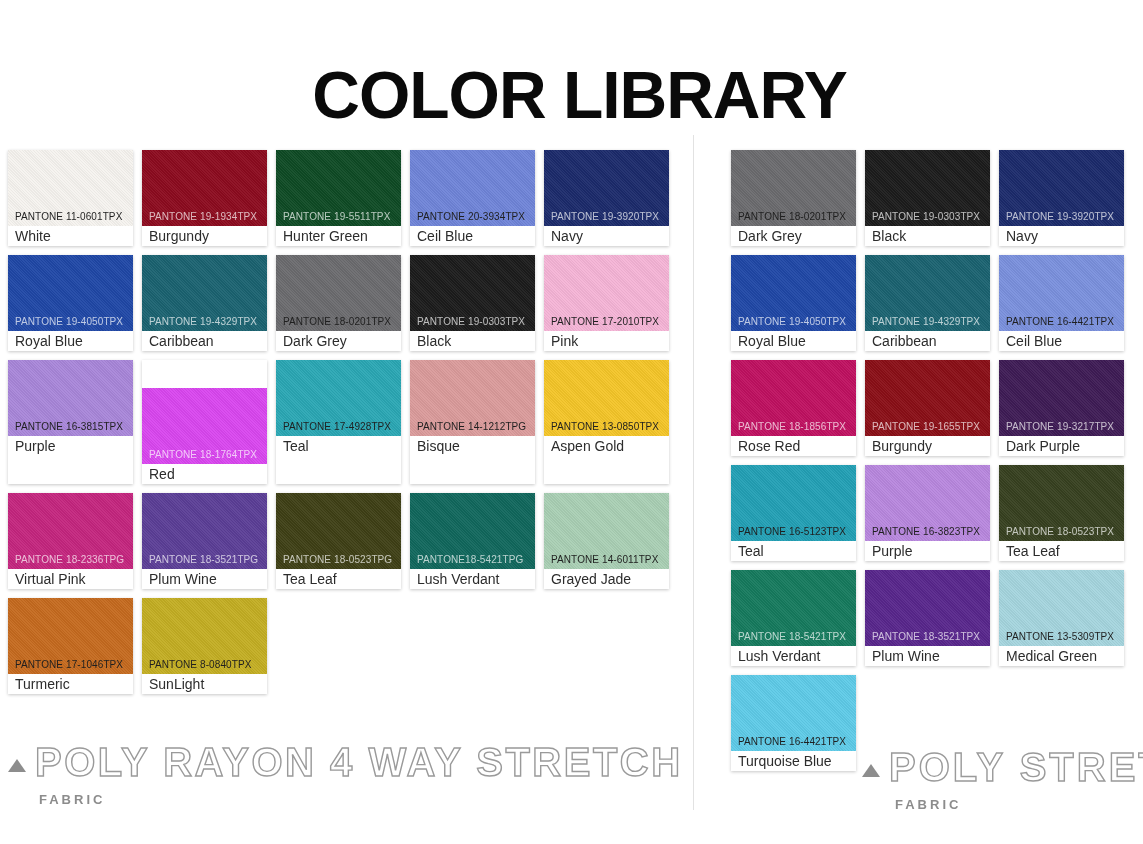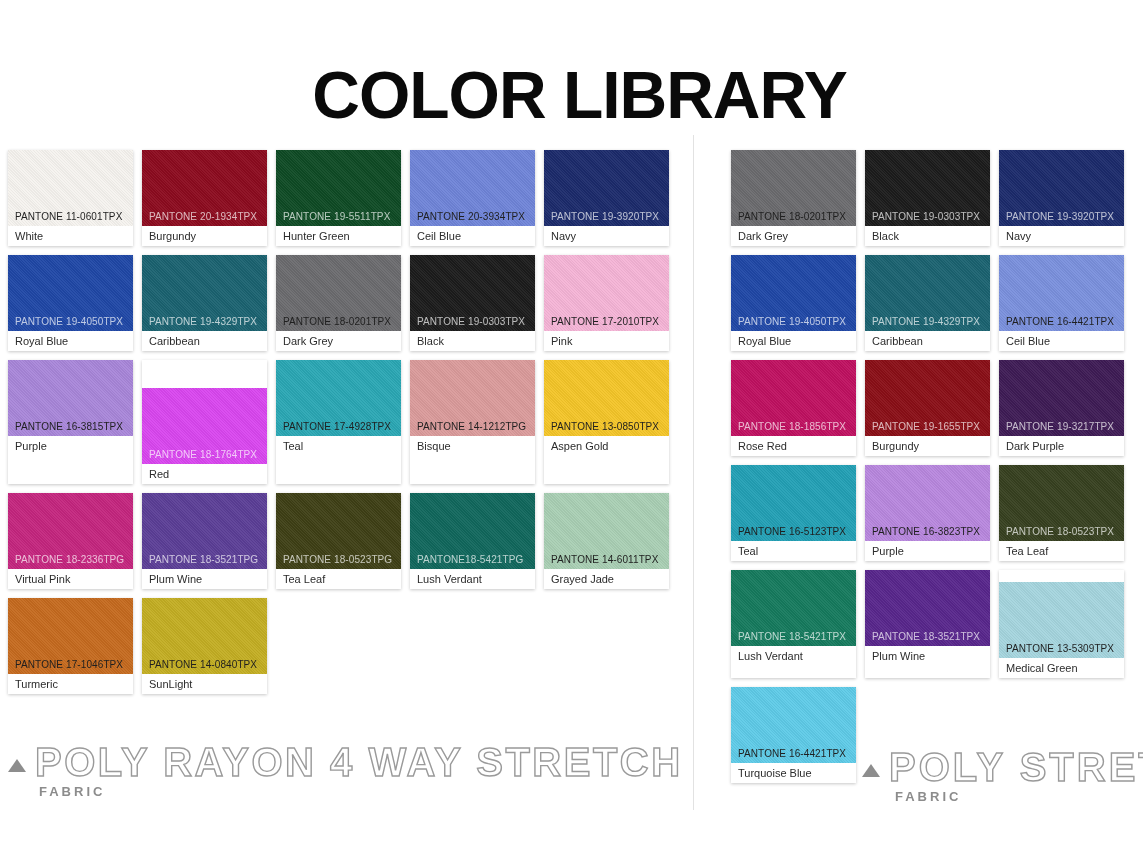--- a/index.html
+++ b/index.html
@@ -94,21 +94,21 @@
     z-index: 2;
   }
   .code-dark  { color: #1f1f1f; }
   .code-light { color: #15151a; opacity: 0.88; }
 
   .swatch-name {
     height: 20px;
     padding: 7px 7px;
     display: flex;
     align-items: center;
-    font-size: 11px;
+    font-size: 14px;
     line-height: 20px;
     color: #2c2c2c;
     background: #ffffff;
     white-space: nowrap;
     overflow: hidden;
   }
 
   
   .footer {
     position: absolute;
@@ -140,20 +140,21 @@
     white-space: nowrap;
     text-align: right;
   }
   #footer-right .footer-title { font-size: 40px; letter-spacing: 3px; }
 
   .footer-sub {
     font-size: 13px;
     font-weight: 700;
     letter-spacing: 3px;
     color: #8c8c8c;
+    margin-top: 8px;
     margin-left: 4px;
   }
   #footer-right .footer-sub { margin-left: 6px; }
 </style>
 </head>
 <body>
 
 <h1 id="page-title">COLOR LIBRARY</h1>
 
 <div id="panel-divider"></div>
@@ -162,21 +163,21 @@
   <div class="panel" id="panel-left">
     <div class="swatch-grid">
         <div class="swatch">
           <div class="swatch-chip" style="background-color: rgb(246, 243, 239);">
             <div class="swatch-code code-dark">PANTONE 11-0601TPX</div>
           </div>
           <div class="swatch-name">White</div>
         </div>
         <div class="swatch">
           <div class="swatch-chip" style="background-color: rgb(140, 10, 30);">
-            <div class="swatch-code code-light" style="color: rgba(255, 255, 255, 0.8);">PANTONE 20-1934TPX</div>
+            <div class="swatch-code code-light" style="color: rgba(255, 255, 255, 0.8);">PANTONE 19-1934TPX</div>
           </div>
           <div class="swatch-name">Burgundy</div>
         </div>
         <div class="swatch">
           <div class="swatch-chip" style="background-color: rgb(14, 74, 36);">
             <div class="swatch-code code-light" style="color: rgba(255, 255, 255, 0.8);">PANTONE 19-5511TPX</div>
           </div>
           <div class="swatch-name">Hunter Green</div>
         </div>
         <div class="swatch">
@@ -282,21 +283,21 @@
           <div class="swatch-name">Grayed Jade</div>
         </div>
         <div class="swatch">
           <div class="swatch-chip" style="background-color: rgb(197, 106, 30);">
             <div class="swatch-code code-dark">PANTONE 17-1046TPX</div>
           </div>
           <div class="swatch-name">Turmeric</div>
         </div>
         <div class="swatch">
           <div class="swatch-chip" style="background-color: rgb(195, 174, 34);">
-            <div class="swatch-code code-dark">PANTONE 14-0840TPX</div>
+            <div class="swatch-code code-dark">PANTONE 8-0840TPX</div>
           </div>
           <div class="swatch-name">SunLight</div>
         </div>
       </div>
   </div>
   <div class="panel" id="panel-right">
     <div class="swatch-grid">
         <div class="swatch">
           <div class="swatch-chip" style="background-color: rgb(107, 107, 110);">
             <div class="swatch-code code-dark">PANTONE 18-0201TPX</div>
@@ -375,21 +376,21 @@
           </div>
           <div class="swatch-name">Lush Verdant</div>
         </div>
         <div class="swatch">
           <div class="swatch-chip" style="background-color: rgb(88, 38, 140);">
             <div class="swatch-code code-light" style="color: rgba(255, 255, 255, 0.8);">PANTONE 18-3521TPX</div>
           </div>
           <div class="swatch-name">Plum Wine</div>
         </div>
         <div class="swatch">
-          <div class="swatch-chip" style="background-color: rgb(165, 213, 222); margin-top: 12px;">
+          <div class="swatch-chip" style="background-color: rgb(165, 213, 222);">
             <div class="swatch-code code-dark">PANTONE 13-5309TPX</div>
           </div>
           <div class="swatch-name">Medical Green</div>
         </div>
         <div class="swatch">
           <div class="swatch-chip" style="background-color: rgb(94, 203, 232);">
             <div class="swatch-code code-dark">PANTONE 16-4421TPX</div>
           </div>
           <div class="swatch-name">Turquoise Blue</div>
         </div>

